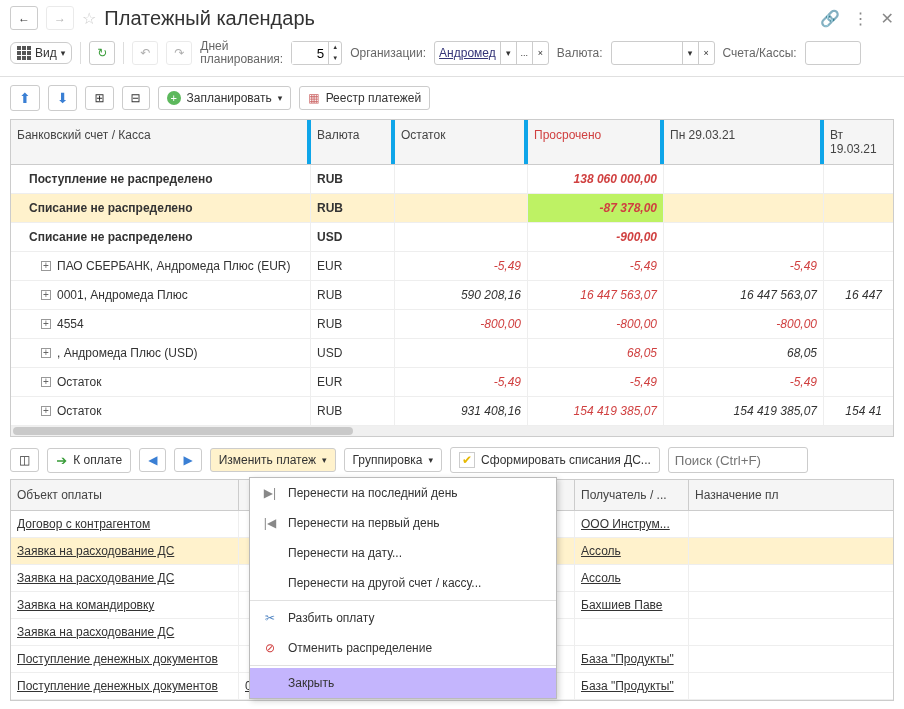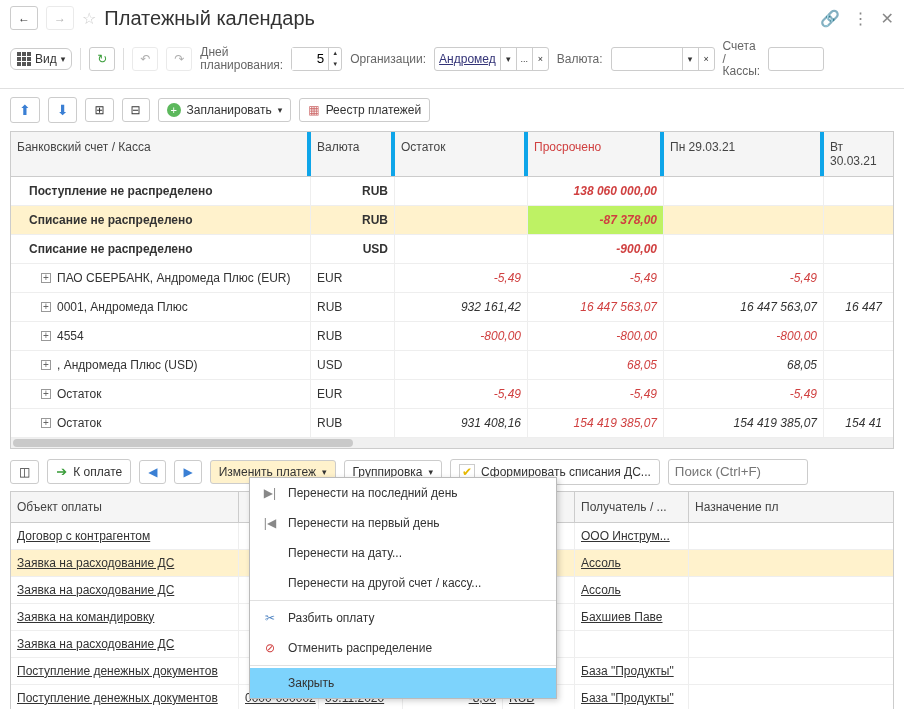--- a/index.html
+++ b/index.html
@@ -46,21 +46,21 @@
 .mt-head > div:last-child { border-right: none; }
 .col-acc { width: 300px; }
 .col-cur { width: 84px; }
 .col-bal { width: 133px; text-align: left; }
 .col-ov { width: 136px; text-align: left; }
 .col-d1 { width: 160px; text-align: left; }
 .col-d2 { width: 64px; text-align: left; }
 .mt-row { display: flex; border-bottom: 1px solid #eee; }
 .mt-row > div { padding: 7px 6px; border-right: 1px solid #eee; }
 .mt-row > div:last-child { border-right: none; }
-.mt-row.bold > div { font-weight: bold; text-align: right; }
+.mt-row.bold > div { font-weight: bold; }
 .mt-row.sel { background: #fff2cc; }
 .mt-row .col-acc { display: flex; align-items: center; gap: 6px; padding-left: 18px; }
 .mt-row.indent .col-acc { padding-left: 30px; }
 .expand { display: inline-block; width: 10px; height: 10px; border: 1px solid #999; text-align: center; line-height: 8px; font-size: 10px; color: #666; }
 .num { text-align: right !important; font-style: italic; }
 .red { color: #d04040 !important; }
 .col-ov.red, .mt-head .col-ov { color: #d04040; }
 .mt-head .col-ov { color: #d04040; }
 .mt-row.sel .col-ov { background: #bef264; }
 .hscroll { height: 10px; background: #f0f0f0; position: relative; }
@@ -88,21 +88,21 @@
 .lt-row > div { padding: 6px 6px; border-right: 1px solid #eee; white-space: nowrap; overflow: hidden; text-decoration: underline; }
 .lt-row > div:last-child { border-right: none; }
 .lt-row.sel { background: #fff2cc; }
 .lt-row .lc-sum { text-align: right; }
 
 
 .menu { position: absolute; left: 249px; top: 477px; width: 308px; background: #fff; border: 1px solid #bbb; box-shadow: 2px 2px 6px rgba(0,0,0,0.18); z-index: 10; }
 .menu .mi { display: flex; align-items: center; gap: 10px; padding: 8px 12px; cursor: pointer; }
 .menu .mi .mic { width: 16px; text-align: center; color: #888; font-size: 12px; }
 .menu .sep { height: 1px; background: #e0e0e0; margin: 2px 0; }
-.menu .mi.hl { background: #7dd3fc; align-items: flex-end; }
+.menu .mi.hl { background: #c4b5fd; align-items: flex-end; }
 .menu .mi .mic.blue { color: #4a80c0; }
 .menu .mi .mic.red { color: #d04040; }
 
 </style>
 </head>
 <body>
 
 <div class="title-bar">
   <div class="nav-btn">←</div>
   <div class="nav-btn disabled">→</div>
@@ -143,21 +143,21 @@
     <span class="cb">▾</span>
     <span class="cb">...</span>
     <span class="cb">×</span>
   </div>
   <span class="tb-label">Валюта:</span>
   <div class="field-combo">
     <span class="val" style="min-width:70px;"></span>
     <span class="cb">▾</span>
     <span class="cb">×</span>
   </div>
-  <div style="display:flex;flex-direction:column;line-height:1.05;color:#666;">
+  <div style="display:flex;flex-direction:row;line-height:1.05;color:#666;">
     <span>Счета</span>
     <span>/</span>
     <span>Кассы:</span>
   </div>
   <input class="plain-input" style="">
 </div>
 
 <div class="action-bar">
   <div class="act-btn">
       <span class="arrow-up-blue">⬆</span>
@@ -182,21 +182,21 @@
   </div>
 </div>
 
 <div class="main-table">
   <div class="mt-head">
     <div class="col-acc">Банковский счет / Касса</div>
     <div class="col-cur">Валюта</div>
     <div class="col-bal">Остаток</div>
     <div class="col-ov" style="color:#d04040;">Просрочено</div>
     <div class="col-d1">Пн 29.03.21</div>
-    <div class="col-d2">Вт 30.03.21</div>
+    <div class="col-d2">Вт 19.03.21</div>
   </div>
   <div id="mt-body">
       <div class="mt-row bold">
         <div class="col-acc">
           <span>Поступление не распределено</span>
         </div>
         <div class="col-cur">RUB</div>
         <div class="col-bal num"></div>
         <div class="col-ov num red">138 060 000,00</div>
         <div class="col-d1 num"></div>
@@ -232,21 +232,21 @@
         <div class="col-ov num red">-5,49</div>
         <div class="col-d1 num red">-5,49</div>
         <div class="col-d2 num"></div>
       </div>
       <div class="mt-row indent">
         <div class="col-acc">
           <span class="expand">+</span>
           <span>0001, Андромеда Плюс</span>
         </div>
         <div class="col-cur">RUB</div>
-        <div class="col-bal num">932 161,42</div>
+        <div class="col-bal num">590 208,16</div>
         <div class="col-ov num red">16 447 563,07</div>
         <div class="col-d1 num">16 447 563,07</div>
         <div class="col-d2 num">16 447</div>
       </div>
       <div class="mt-row indent">
         <div class="col-acc">
           <span class="expand">+</span>
           <span>4554</span>
         </div>
         <div class="col-cur">RUB</div>

